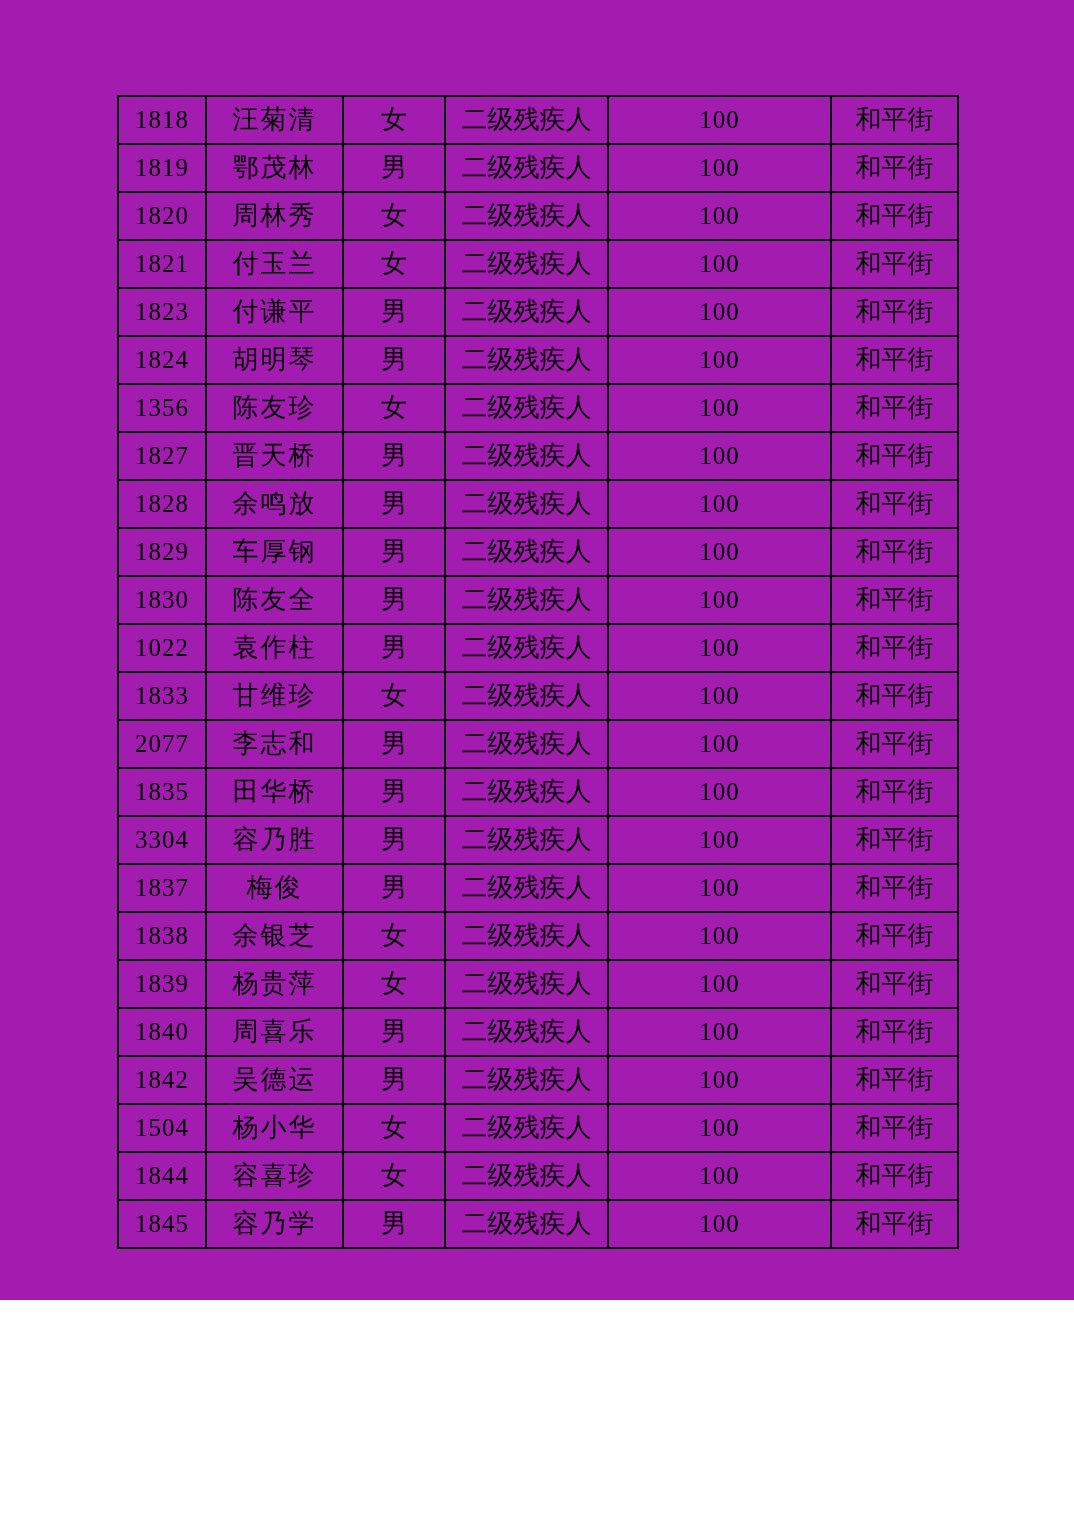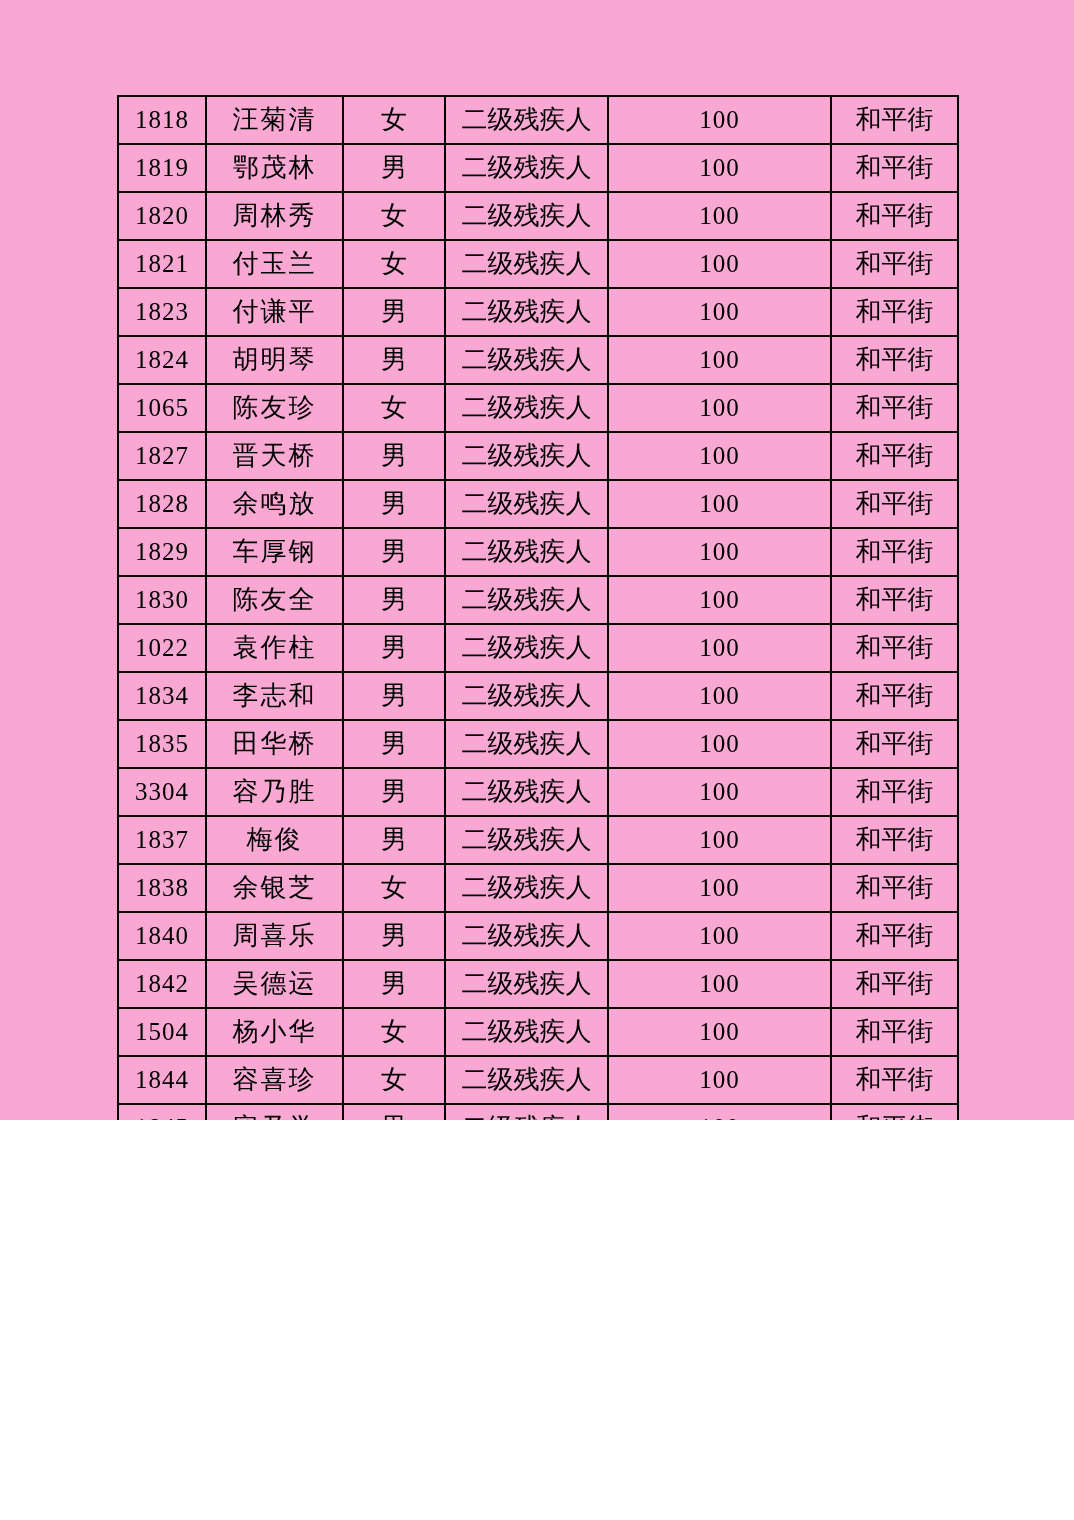--- a/index.html
+++ b/index.html
@@ -8,22 +8,22 @@
   }
   body {
     width: 1074px;
     height: 1520px;
     background: #ffffff;
     font-family: "Liberation Serif", "DejaVu Serif", serif;
   }
   .page {
     position: relative;
     width: 1074px;
-    height: 1120px;
-    background: #f9a8d4;
+    height: 1300px;
+    background: #a21caf;
     overflow: hidden;
   }
   table.roster {
     position: absolute;
     left: 117px;
     top: 95px;
     border-collapse: collapse;
     table-layout: fixed;
     width: 840px;
   }
@@ -111,21 +111,21 @@
       </tr>
         <tr>
         <td class="cell-serial">1824</td>
         <td class="cell-name">胡明琴</td>
         <td class="cell-gender">男</td>
         <td class="cell-category">二级残疾人</td>
         <td class="cell-amount">100</td>
         <td class="cell-street">和平街</td>
       </tr>
         <tr>
-        <td class="cell-serial">1065</td>
+        <td class="cell-serial">1356</td>
         <td class="cell-name">陈友珍</td>
         <td class="cell-gender">女</td>
         <td class="cell-category">二级残疾人</td>
         <td class="cell-amount">100</td>
         <td class="cell-street">和平街</td>
       </tr>
         <tr>
         <td class="cell-serial">1827</td>
         <td class="cell-name">晋天桥</td>
         <td class="cell-gender">男</td>
@@ -159,21 +159,29 @@
       </tr>
         <tr>
         <td class="cell-serial">1022</td>
         <td class="cell-name">袁作柱</td>
         <td class="cell-gender">男</td>
         <td class="cell-category">二级残疾人</td>
         <td class="cell-amount">100</td>
         <td class="cell-street">和平街</td>
       </tr>
         <tr>
-        <td class="cell-serial">1834</td>
+        <td class="cell-serial">1833</td>
+        <td class="cell-name">甘维珍</td>
+        <td class="cell-gender">女</td>
+        <td class="cell-category">二级残疾人</td>
+        <td class="cell-amount">100</td>
+        <td class="cell-street">和平街</td>
+      </tr>
+        <tr>
+        <td class="cell-serial">2077</td>
         <td class="cell-name">李志和</td>
         <td class="cell-gender">男</td>
         <td class="cell-category">二级残疾人</td>
         <td class="cell-amount">100</td>
         <td class="cell-street">和平街</td>
       </tr>
         <tr>
         <td class="cell-serial">1835</td>
         <td class="cell-name">田华桥</td>
         <td class="cell-gender">男</td>
@@ -193,20 +201,28 @@
         <td class="cell-serial">1837</td>
         <td class="cell-name">梅俊</td>
         <td class="cell-gender">男</td>
         <td class="cell-category">二级残疾人</td>
         <td class="cell-amount">100</td>
         <td class="cell-street">和平街</td>
       </tr>
         <tr>
         <td class="cell-serial">1838</td>
         <td class="cell-name">余银芝</td>
+        <td class="cell-gender">女</td>
+        <td class="cell-category">二级残疾人</td>
+        <td class="cell-amount">100</td>
+        <td class="cell-street">和平街</td>
+      </tr>
+        <tr>
+        <td class="cell-serial">1839</td>
+        <td class="cell-name">杨贵萍</td>
         <td class="cell-gender">女</td>
         <td class="cell-category">二级残疾人</td>
         <td class="cell-amount">100</td>
         <td class="cell-street">和平街</td>
       </tr>
         <tr>
         <td class="cell-serial">1840</td>
         <td class="cell-name">周喜乐</td>
         <td class="cell-gender">男</td>
         <td class="cell-category">二级残疾人</td>

